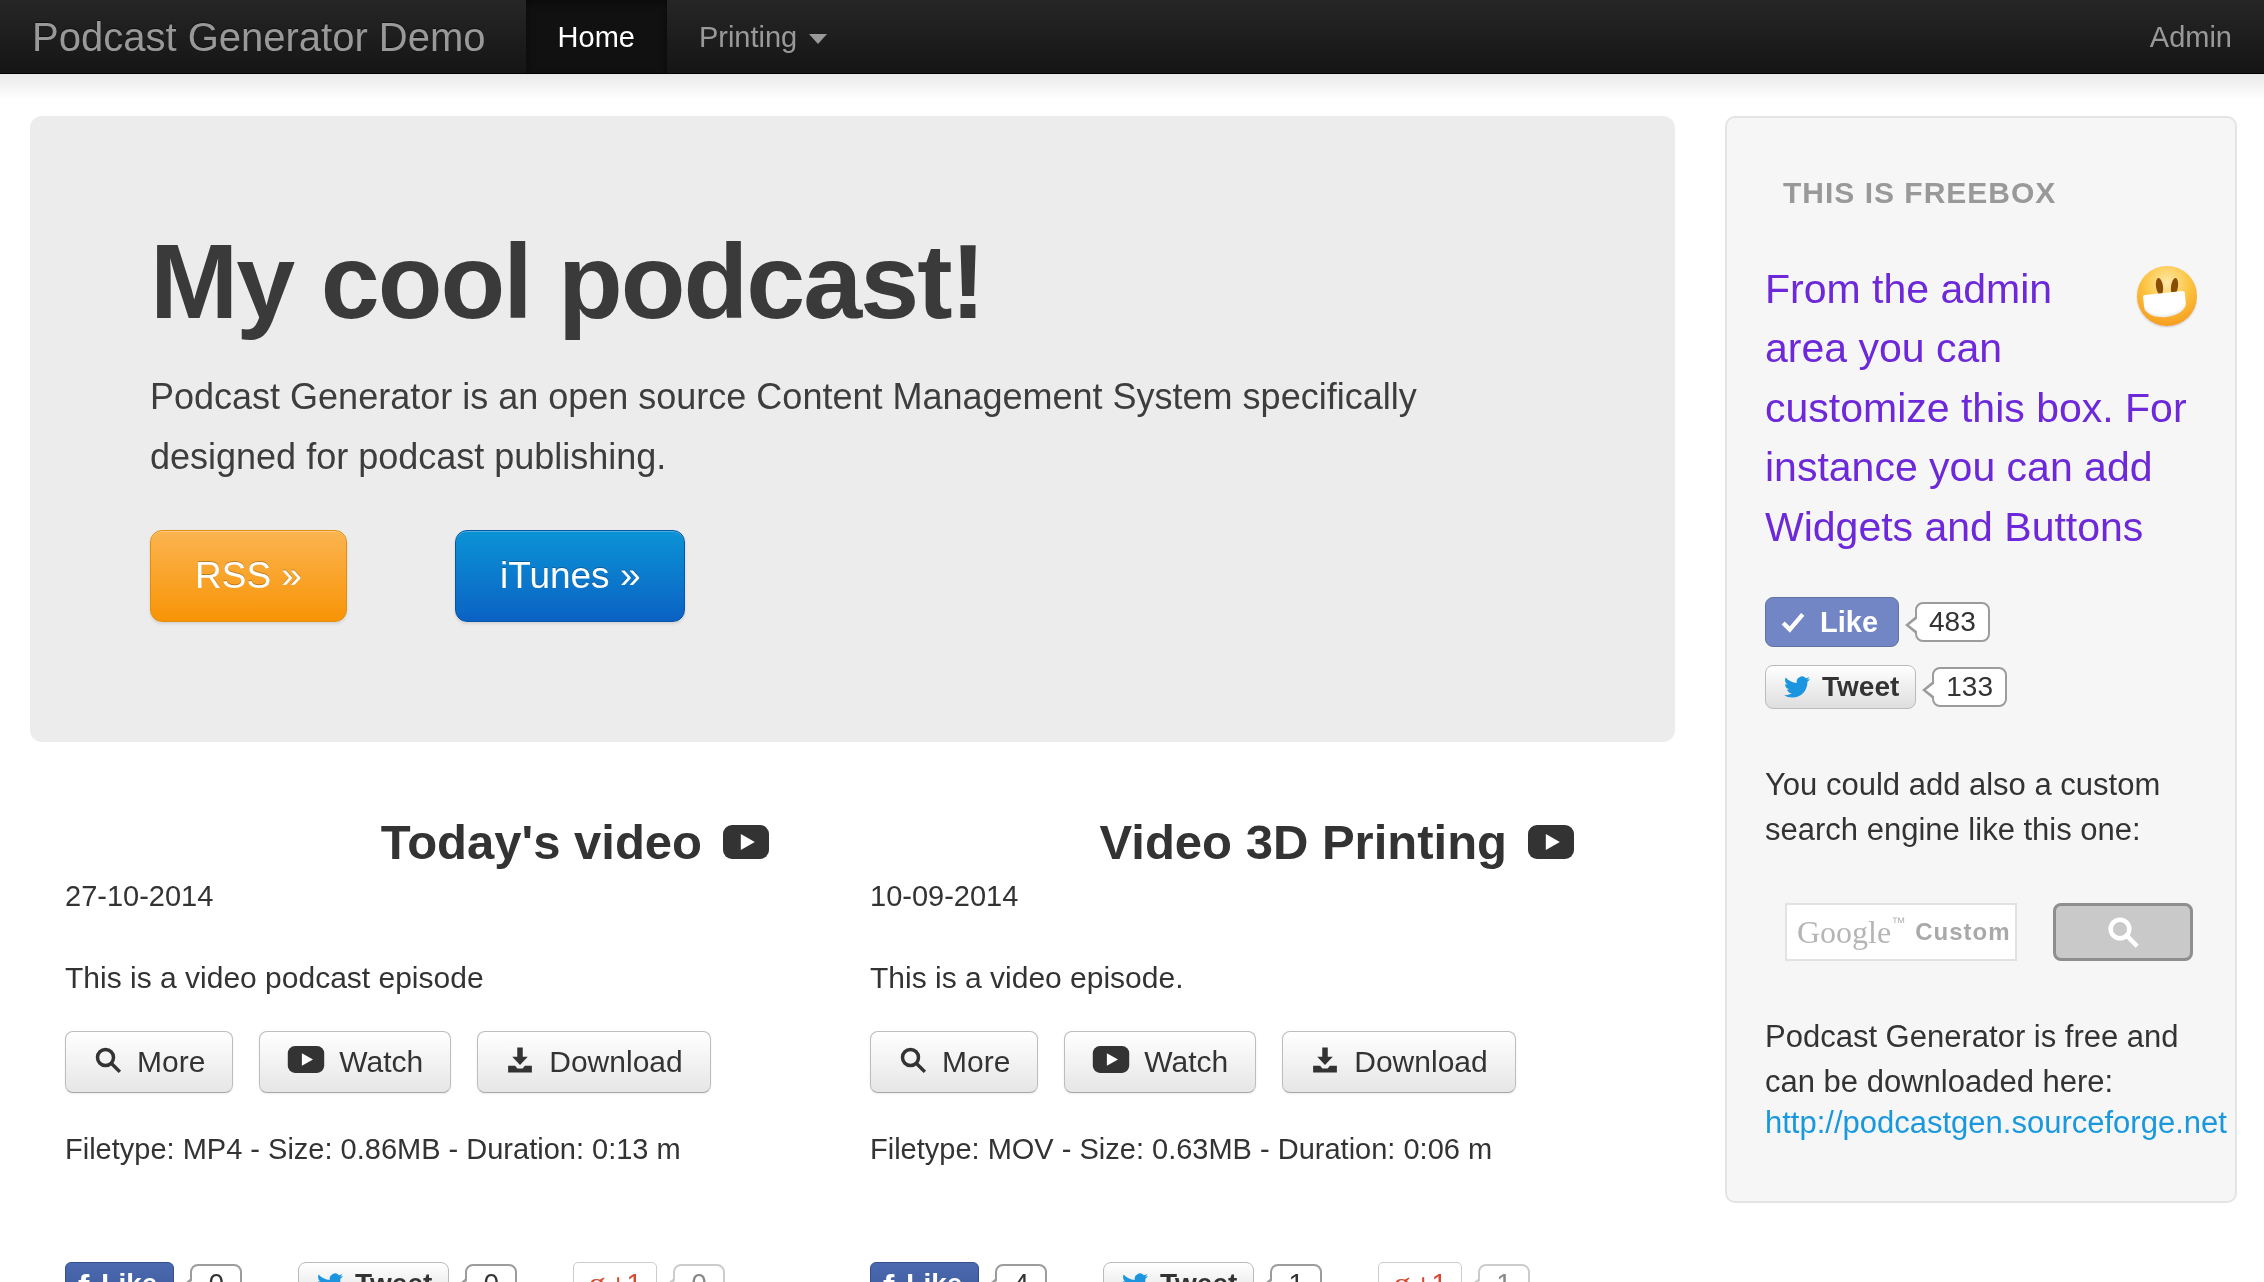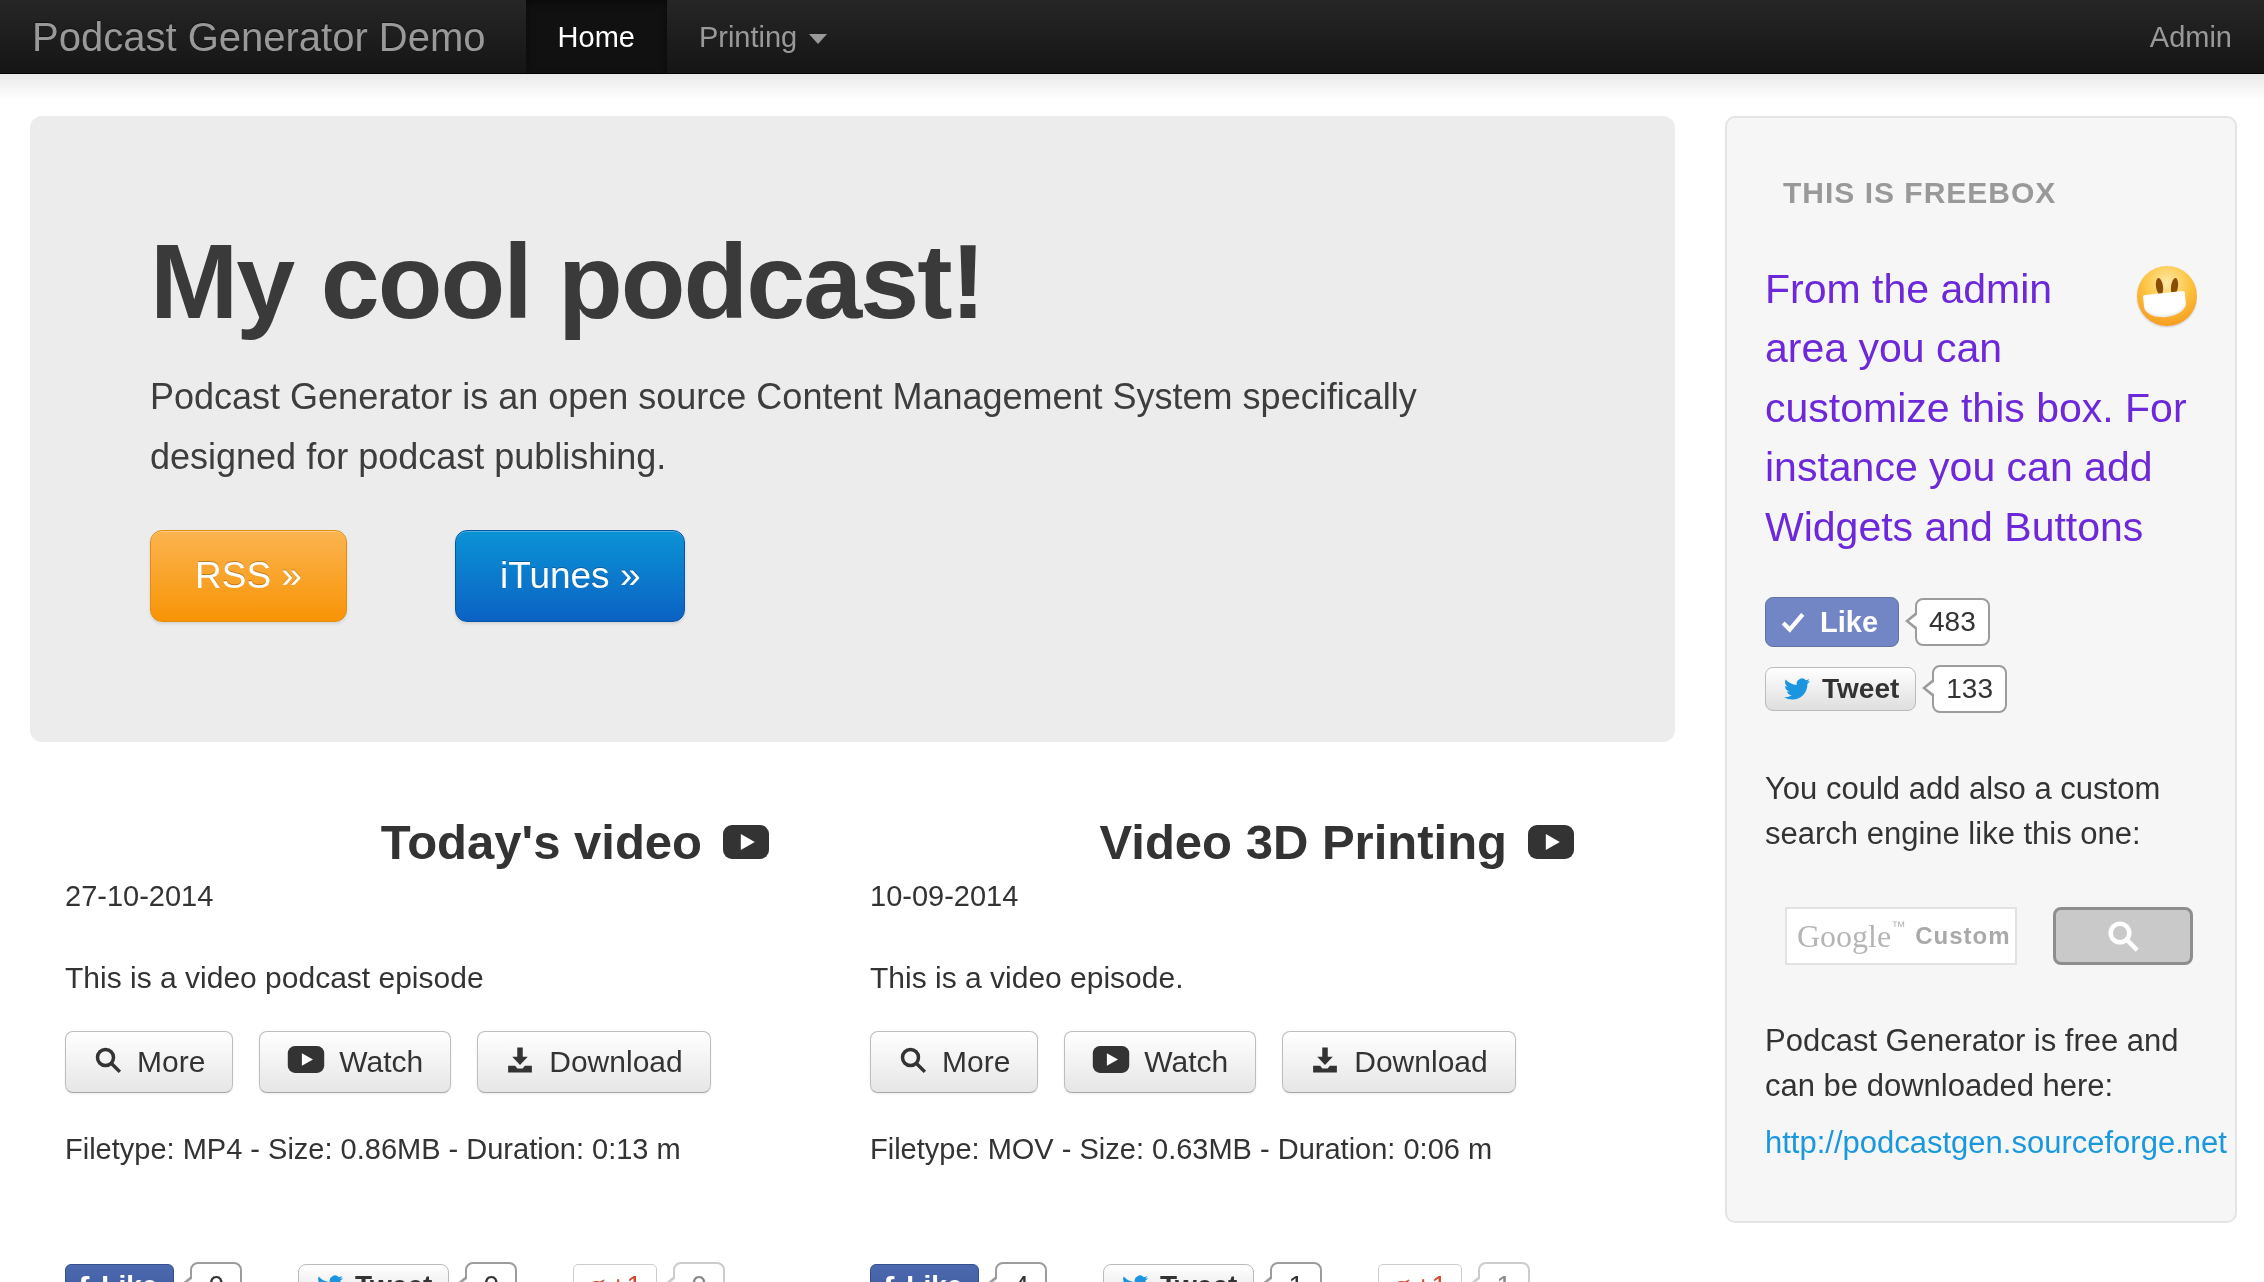--- a/index.html
+++ b/index.html
@@ -99,21 +99,21 @@
   .social-row { display:flex; margin-top:96px; width:660px; justify-content:space-between; align-items:flex-start; }
   .soc-group { display:flex; align-items:center; }
   .fb-btn {
     display:inline-flex; align-items:center; gap:12px; cursor:pointer;
     background:linear-gradient(#4c69b1,#3b5998); color:#fff;
     border:1px solid #35508c; border-radius:6px; height:44px; padding:0 16px 0 12px;
     font-size:28px; font-weight:bold;
   }
   .fb-f { font-size:34px; font-weight:bold; line-height:1; position:relative; top:2px; }
   .count-bubble {
-    position:relative; margin-left:16px; height:48px; min-width:52px;
+    position:relative; margin-left:16px; height:40px; min-width:52px;
     border:2px solid #9c9c9c; border-radius:8px; background:#fff;
     display:inline-flex; align-items:center; justify-content:center;
     font-size:28px; color:#333; padding:0 12px;
   }
   .count-bubble::before {
     content:""; position:absolute; left:-12px; top:12px; width:0; height:0;
     border-top:9px solid transparent; border-bottom:9px solid transparent;
     border-right:11px solid #9c9c9c;
   }
   .count-bubble::after {
@@ -177,21 +177,21 @@
     display:flex; align-items:center; padding:0 10px; overflow:hidden; white-space:nowrap;
     cursor:text;
   }
   .g-logo { font-family:"Liberation Serif","DejaVu Serif",serif; font-size:32px; color:#b5b5b5; }
   .g-tm { font-size:14px; color:#b5b5b5; position:relative; top:-10px; }
   .g-rest { font-size:24px; font-weight:bold; color:#a9a9a9; margin-left:10px; letter-spacing:1px; }
   .search-btn {
     width:140px; height:58px; background:#c9c9c9; border:3px solid #8e8e8e; border-radius:8px;
     display:flex; align-items:center; justify-content:center; cursor:pointer;
   }
-  .dl-link { color:#1a98dd; font-size:31px; text-decoration:none; cursor:pointer; display:inline-block; margin-top:16px; white-space:nowrap; }
+  .dl-link { color:#1a98dd; font-size:31px; text-decoration:none; cursor:pointer; display:inline-block; margin-top:0; white-space:nowrap; }
 </style>
 </head>
 <body>
 
 <div class="page">
 
   <nav class="navbar">
     <span class="brand">Podcast Generator Demo</span>
     <ul class="nav-items">
       <li class="nav-item active">

